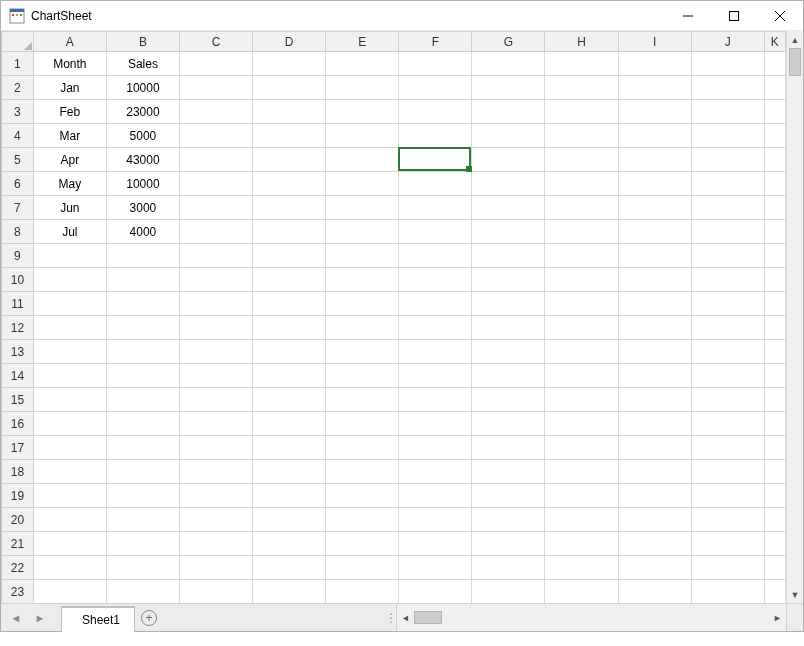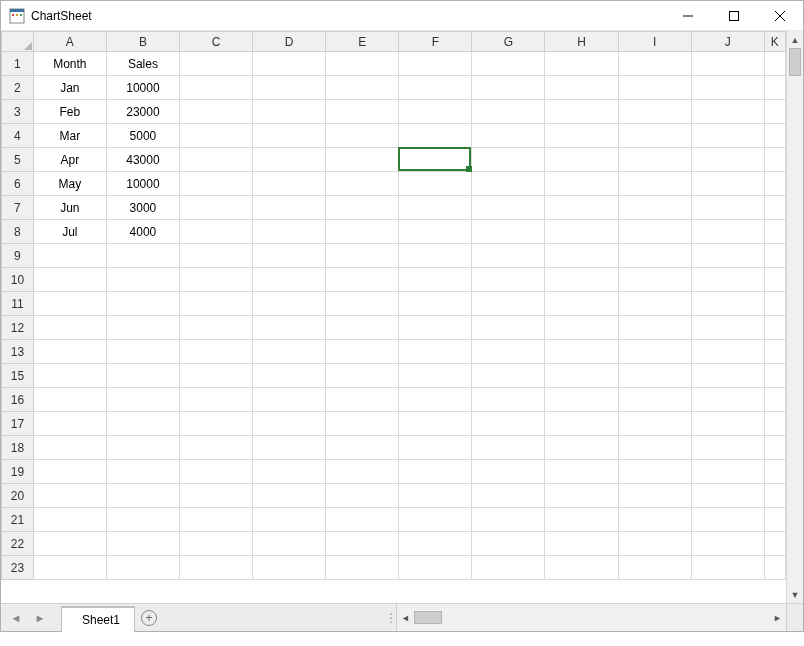--- a/index.html
+++ b/index.html
@@ -445,20 +445,34 @@
               <td></td>
               <td></td>
               <td></td>
               <td></td>
               <td></td>
               <td></td>
               <td></td>
               <td></td>
             </tr>
             <tr>
+              <th class="rowhdr">14</th>
+              <td></td>
+              <td></td>
+              <td></td>
+              <td></td>
+              <td></td>
+              <td></td>
+              <td></td>
+              <td></td>
+              <td></td>
+              <td></td>
+              <td></td>
+            </tr>
+            <tr>
               <th class="rowhdr">15</th>
               <td></td>
               <td></td>
               <td></td>
               <td></td>
               <td></td>
               <td></td>
               <td></td>
               <td></td>
               <td></td>

